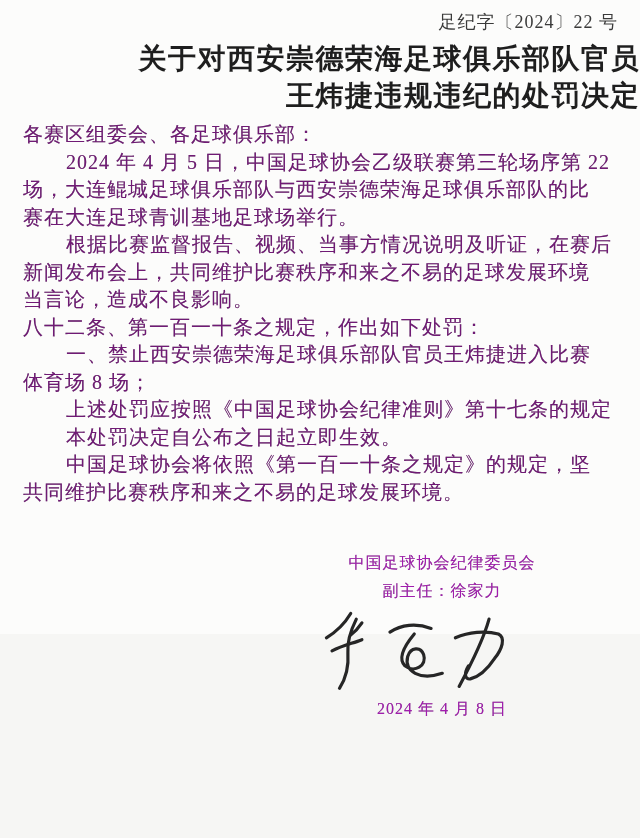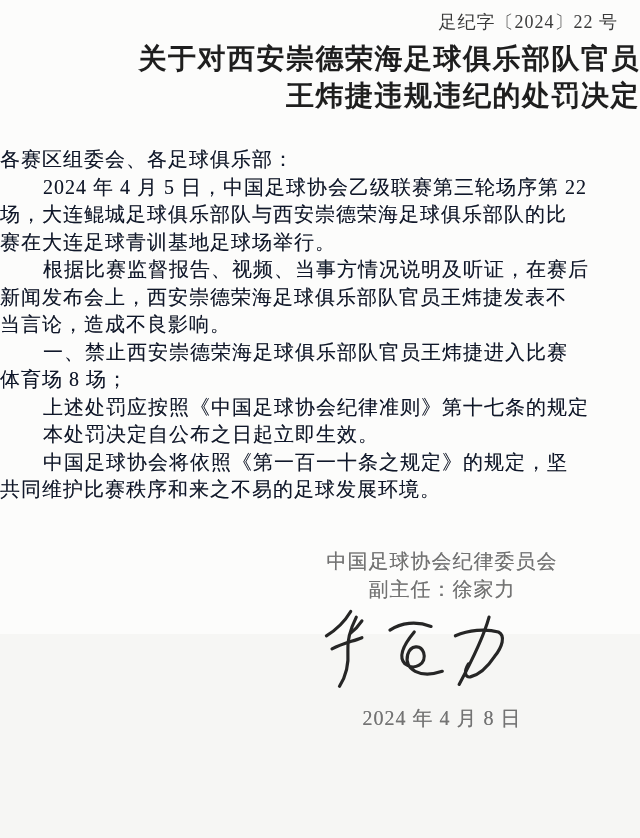--- a/index.html
+++ b/index.html
@@ -25,72 +25,74 @@
   .title{
     margin-top:6px;
     text-align:right;
     font-weight:bold;
     color:#1e1e1e;
     font-size:28px;
     line-height:37px;
     letter-spacing:1.5px;
   }
   .body-text{
-    margin-top:32px;
+    margin-top:7px;
+    padding-left:23px;
     font-size:20px;
     line-height:27.5px;
     letter-spacing:1px;
-    color:#0f172a;
+    color:#701a75;
     text-shadow:0 0 0.5px rgba(70,70,70,.55);
   }
   .line{white-space:nowrap;}
   .line.indent{padding-left:43px;}
   .sig-block{
     margin-top:44px;
     margin-left:auto;
     margin-right:58px;
     width:280px;
     text-align:center;
-    font-size:20px;
+    font-size:16px;
     letter-spacing:1px;
     line-height:26px;
-    color:#737373;
+    color:#a21caf;
     text-shadow:0 0 0.5px rgba(70,70,70,.55);
   }
   .sig-org{white-space:nowrap;}
   .sig-title{white-space:nowrap;margin-top:2px;}
   .sig-hand{
     position:relative;
     left:-24px;
     height:86px;
     margin-top:2px;
   }
-  .sig-date{white-space:nowrap;margin-top:15px;}
+  .sig-date{white-space:nowrap;margin-top:4px;}
   svg.signature{display:block;margin:0 auto;}
 </style>
 </head>
 <body>
 
 <div class="page">
 
   <div class="doc-number">足纪字〔2024〕22 号</div>
 
   <div class="title">
     <div>关于对西安崇德荣海足球俱乐部队官员</div>
     <div>王炜捷违规违纪的处罚决定</div>
   </div>
 
   <div class="body-text">
     <div class="line">各赛区组委会、各足球俱乐部：</div>
     <div class="line indent">2024 年 4 月 5 日，中国足球协会乙级联赛第三轮场序第 22</div>
     <div class="line">场，大连鲲城足球俱乐部队与西安崇德荣海足球俱乐部队的比</div>
     <div class="line">赛在大连足球青训基地足球场举行。</div>
     <div class="line indent">根据比赛监督报告、视频、当事方情况说明及听证，在赛后</div>
-    <div class="line">新闻发布会上，西安崇德荣海足球俱乐部队官员王炜捷发表不</div>
+    <div class="line">新闻发布会上，共同维护比赛秩序和来之不易的足球发展环境</div>
     <div class="line">当言论，造成不良影响。</div>
+    <div class="line">八十二条、第一百一十条之规定，作出如下处罚：</div>
     <div class="line indent">一、禁止西安崇德荣海足球俱乐部队官员王炜捷进入比赛</div>
     <div class="line">体育场 8 场；</div>
     <div class="line indent">上述处罚应按照《中国足球协会纪律准则》第十七条的规定</div>
     <div class="line indent">本处罚决定自公布之日起立即生效。</div>
     <div class="line indent">中国足球协会将依照《第一百一十条之规定》的规定，坚</div>
     <div class="line">共同维护比赛秩序和来之不易的足球发展环境。</div>
   </div>
 
   <div class="sig-block">
     <div class="sig-org">中国足球协会纪律委员会</div>

